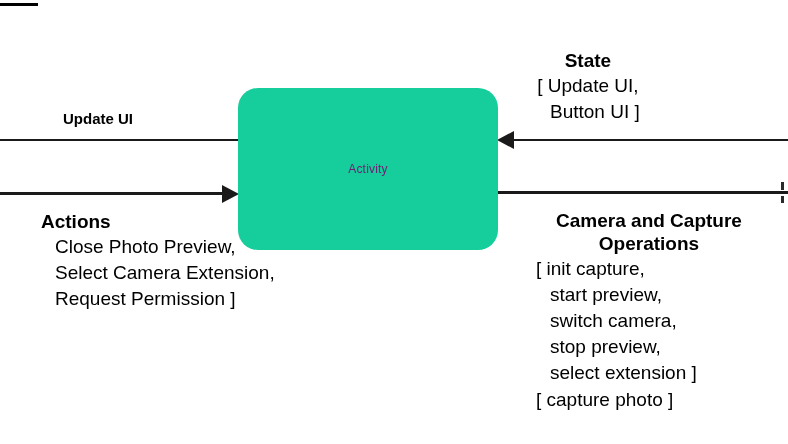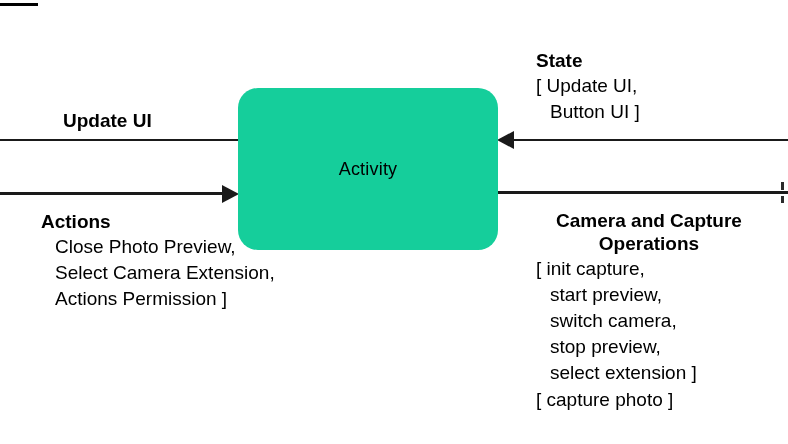--- a/index.html
+++ b/index.html
@@ -36,22 +36,22 @@
     top: 88px;
     width: 260px;
     height: 162px;
     border-radius: 20px;
     display: flex;
     align-items: center;
     justify-content: center;
     z-index: 5;
   }
   .activity-label {
-    color: #000000;
-    font-size: 18px;
+    color: #701a75;
+    font-size: 12px;
     font-weight: 400;
     letter-spacing: 0.2px;
     line-height: 1;
   }
 
   
   .edge-line {
     position: absolute;
     height: 3px;
     background: #1a1a1a;
@@ -73,21 +73,21 @@
   }
   .arrowhead.left {
     border-top: 9px solid transparent;
     border-bottom: 9px solid transparent;
     border-right: 17px solid #1a1a1a;
   }
 
   
   .edge-label {
     position: absolute;
-    font-size: 19px;
+    font-size: 15px;
     font-weight: 700;
     color: #000000;
     white-space: nowrap;
     line-height: 1.18;
     z-index: 4;
     text-align: right;
   }
   .text-block {
     position: absolute;
     z-index: 4;
@@ -130,32 +130,32 @@
   <div class="edge-line thin" style="left:0px; top:139px; width:245px;"></div>
 
   <div class="edge-line" style="left:0px; top:192px; width:225px;"></div>
   <div class="arrowhead right" style="left:222px; top:185px;"></div>
 
   <div class="text-block" style="left:41px; top:211px;">
     <div class="block-title">Actions</div>
     <ul class="block-list">
       <li class="indent">Close Photo Preview,</li>
       <li class="indent">Select Camera Extension,</li>
-      <li class="indent">Actions Permission ]</li>
+      <li class="indent">Request Permission ]</li>
     </ul>
   </div>
 
   <div class="activity-box" style="background:#15ce9b;">
     <span class="activity-label">Activity</span>
   </div>
 
   <div class="edge-line thin" style="left:513px; top:139px; width:275px;"></div>
   <div class="arrowhead left" style="left:497px; top:131px;"></div>
 
-  <div class="text-block" style="left:536px; top:50px;">
+  <div class="text-block" style="left:536px; top:50px;text-align:center;">
     <div class="block-title">State</div>
     <ul class="block-list">
       <li>[ Update UI,</li>
       <li class="indent">Button UI ]</li>
     </ul>
   </div>
 
   <div class="edge-line" style="left:497px; top:191px; width:291px;"></div>
   <div class="edge-tick" style="left:781px; top:182px; width:3px; height:8px;"></div>
   <div class="edge-tick" style="left:781px; top:196px; width:3px; height:7px;"></div>

